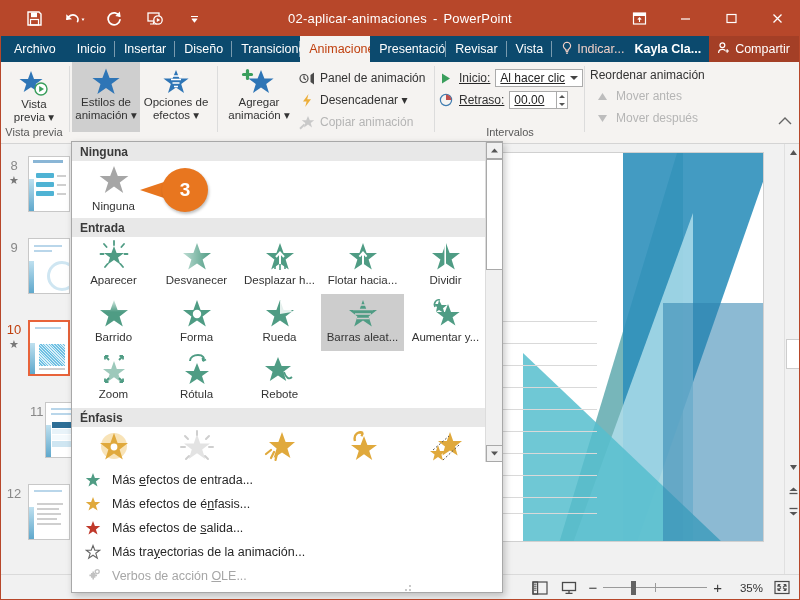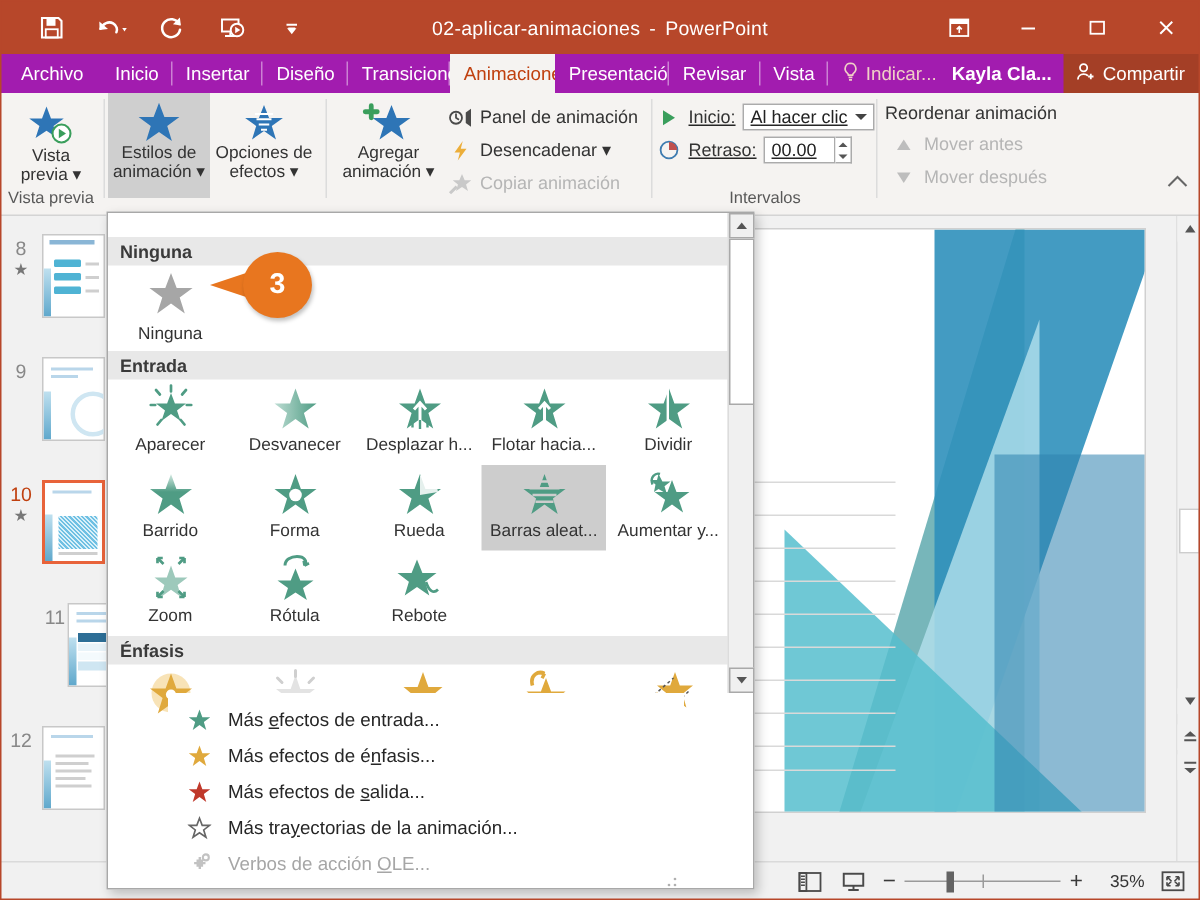--- a/index.html
+++ b/index.html
@@ -28,21 +28,21 @@
     position:absolute; left:0; top:0; width:800px; height:36px;
     display:flex; align-items:center; justify-content:center;
     font-size:13px; color:#fff; letter-spacing:.2px;
   }
   .win-ctrls { position:absolute; right:0; top:0; height:36px; display:flex; align-items:center; }
   .win-btn { width:46px; height:36px; display:flex; align-items:center; justify-content:center; color:#fff; }
 
   
   .tabsbar {
     position:absolute; top:36px; left:0; width:800px; height:26px;
-    background:#a21caf;
+    background:#0c4a6e;
   }
   .tabs { position:absolute; left:0; top:0; height:26px; display:flex; align-items:stretch; }
   .tab {
     display:flex; align-items:center; padding:0 9px; height:26px;
     color:#fff; font-size:12.5px; position:relative; white-space:nowrap;
   }
   .tab.file { padding:0 12px 0 14px; }
   .tab .sep { position:absolute; right:0; top:5px; height:16px; width:1px; background:rgba(255,255,255,.45); }
   .tab.active { background:#f5f3f1; color:#c0400f; }
   .tr-right { position:absolute; right:0; top:0; height:26px; display:flex; align-items:center; }
@@ -160,38 +160,38 @@
   .zoomtrack .line { position:absolute; left:0; right:0; height:1px; background:#9a9a9a; }
   .zoomtrack .mid { position:absolute; left:50%; top:2px; width:1px; height:9px; background:#9a9a9a; }
   .zoomtrack .knob { position:absolute; left:28px; top:0; width:5px; height:14px; background:#636363; }
   .zoompct { font-size:11.5px; color:#333; width:32px; text-align:right; }
 
   
   .gallery {
     position:absolute; left:71px; top:141px; width:432px; height:452px;
     background:#fff; border:1px solid #a8a8a8; box-shadow:2px 3px 7px rgba(0,0,0,.22); z-index:40;
   }
-  .gal-scrollport { position:absolute; left:0; top:16px; width:415px; height:320px; overflow:hidden; }
+  .gal-scrollport { position:absolute; left:0; top:0; width:415px; height:320px; overflow:hidden; }
   .cat-head {
     height:19px; background:#e8e8e8; display:flex; align-items:center; padding-left:8px;
     font-size:12px; font-weight:bold; color:#3a3a3a;
   }
   .eff-row { display:flex; }
   .eff {
     width:83px; height:57px; display:flex; flex-direction:column; align-items:center; justify-content:flex-start;
     padding-top:3px; font-size:11.5px; color:#333;
   }
   .eff.sel { background:#cdcdcd; }
   .eff .lbl { margin-top:1px; white-space:nowrap; }
   .gal-vscroll {
     position:absolute; right:0; top:0; width:17px; height:320px; background:#f0f0f0; border-left:1px solid #dcdcdc;
   }
   .gvs-btn { width:17px; height:17px; background:#f0f0f0; border:1px solid #a9a9a9; display:flex;align-items:center;justify-content:center;}
   .gvs-thumb { position:absolute; left:0; top:17px; width:17px; height:111px; background:#fff; border:1px solid #a9a9a9; }
-  .gal-menu { position:absolute; left:0; top:320px; width:344px; bottom:0; background:#fff;margin-left:40px; }
+  .gal-menu { position:absolute; left:0; top:320px; width:344px; bottom:0; background:#fff; }
   .mi {
     height:24px; display:flex; align-items:center; gap:10px; padding-left:12px;
     font-size:12.5px; color:#262626;
   }
   .mi.dis { color:#a6a6a6; }
   .mi .mico { width:18px; display:flex; align-items:center; justify-content:center; }
   .mi u { text-decoration:underline; }
   .grip { position:absolute; right:4px; bottom:3px; width:8px; height:8px; }
 
   

